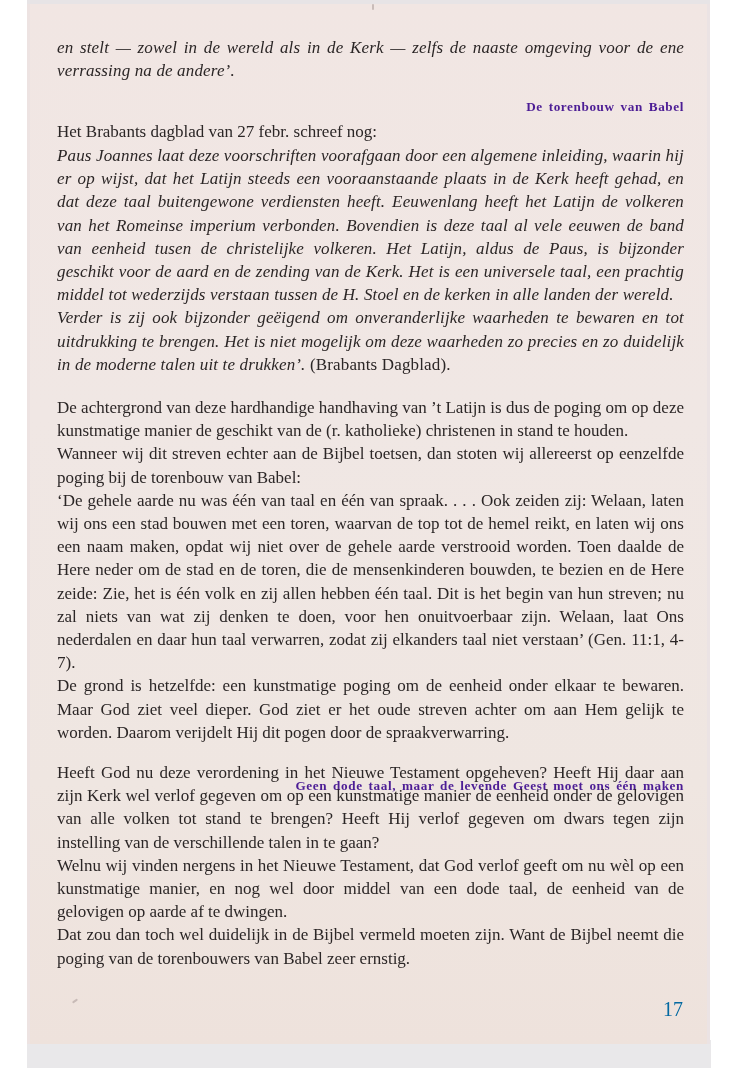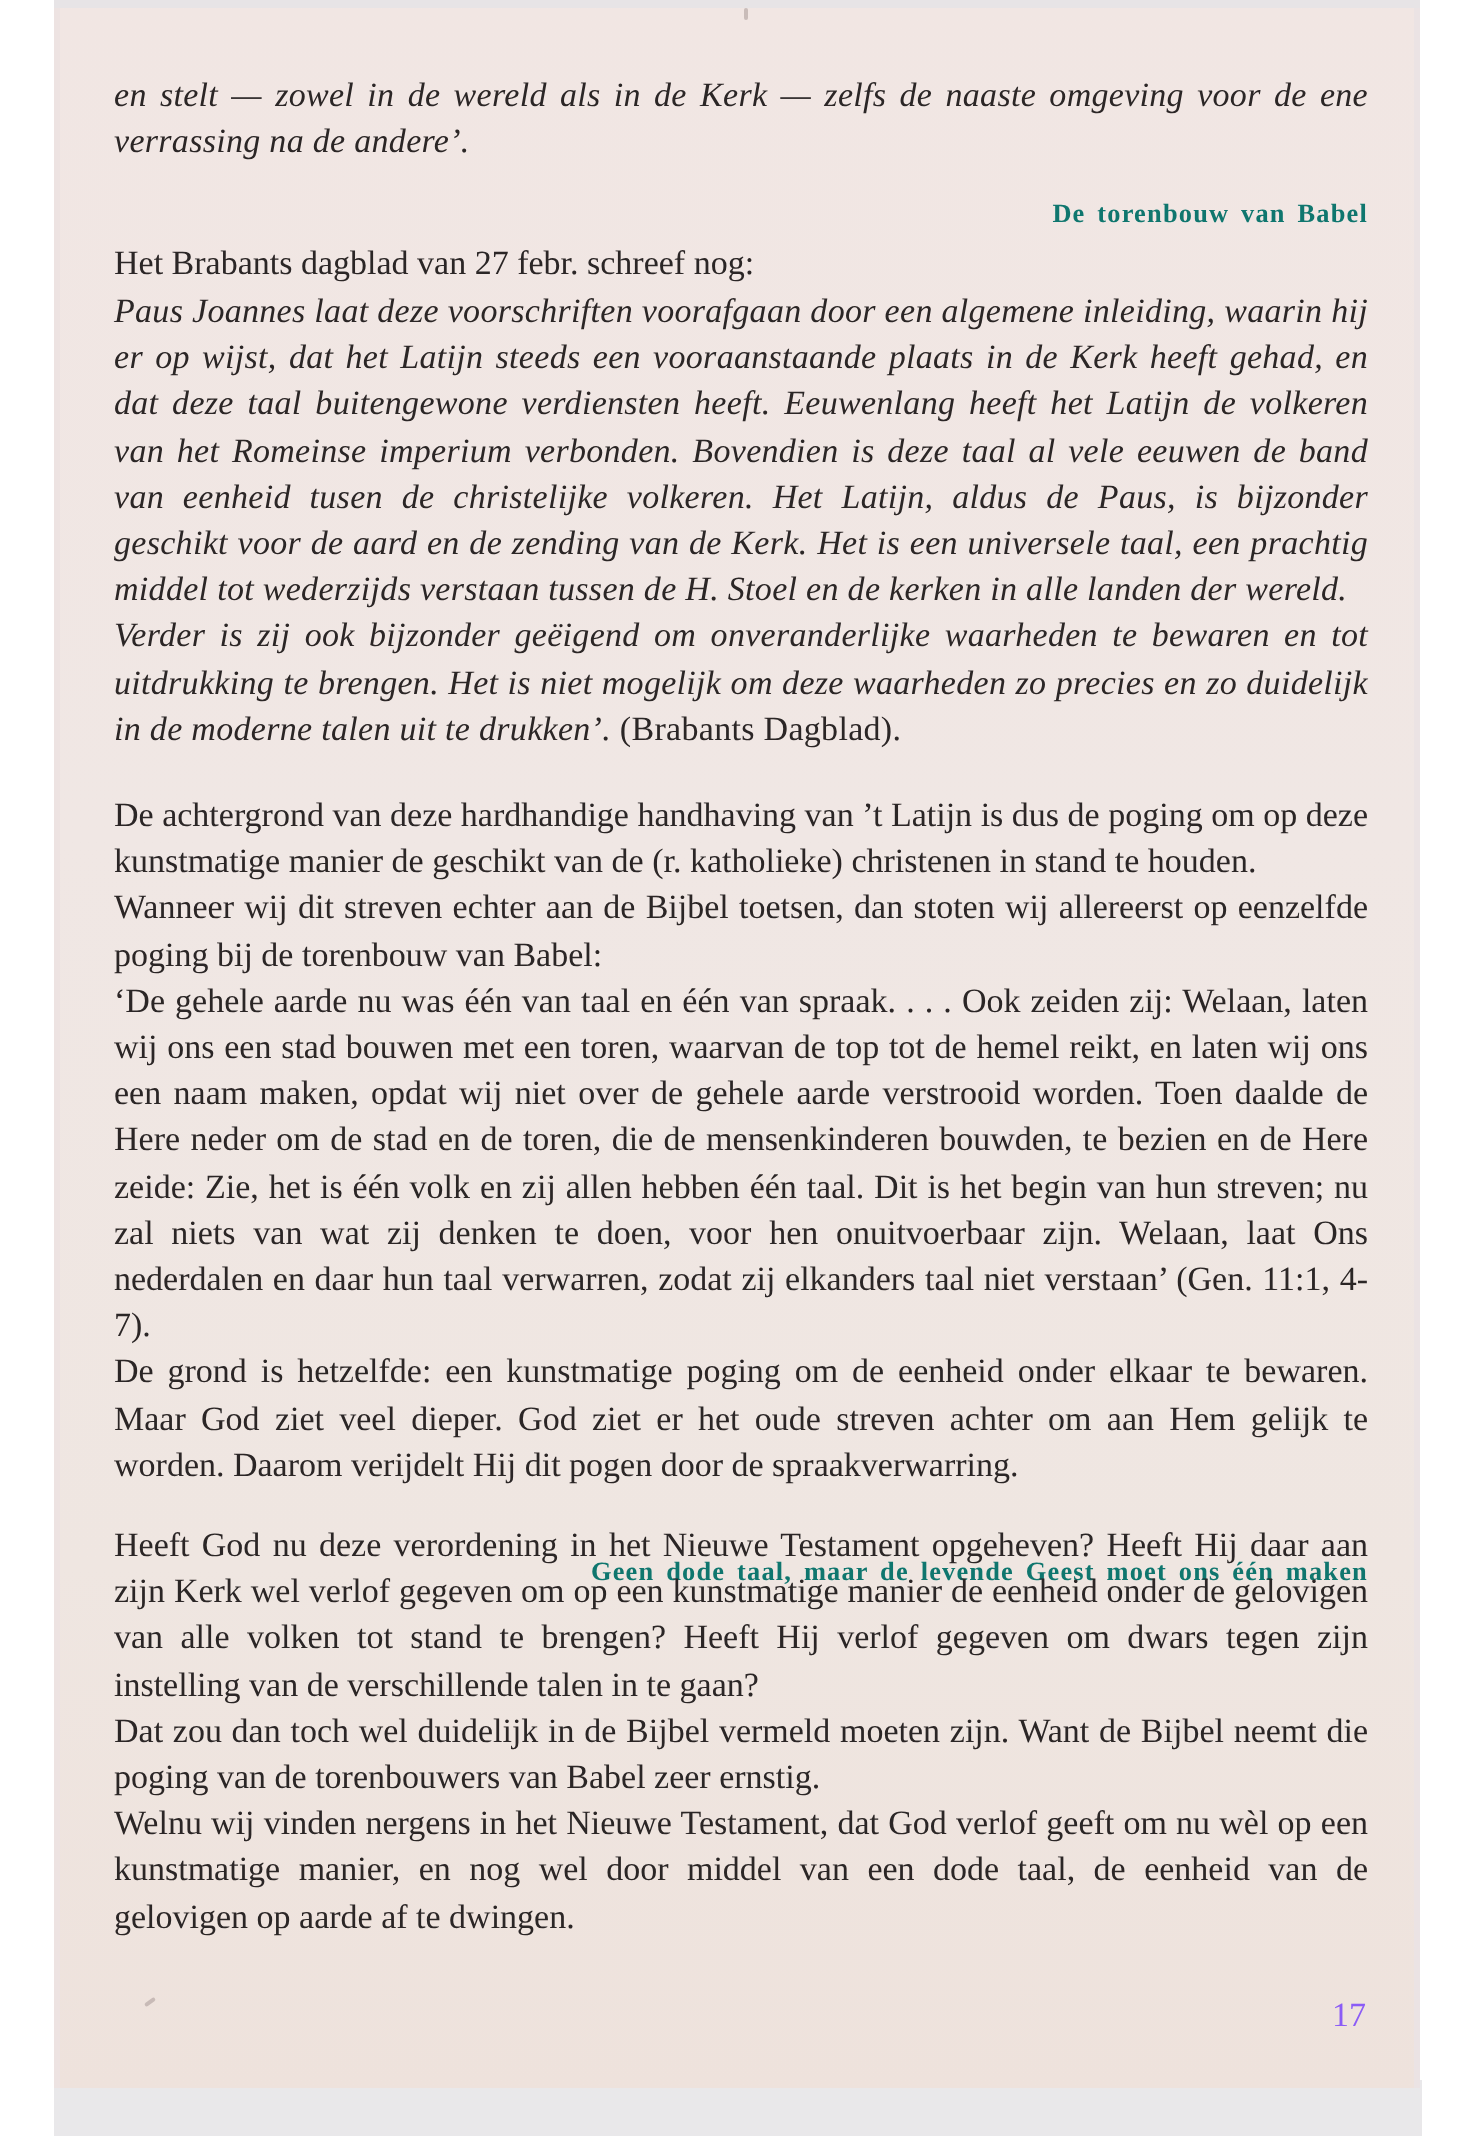--- a/index.html
+++ b/index.html
@@ -57,29 +57,29 @@
       letter-spacing: 0.15px;
     }
     .heading {
       position: absolute;
       right: 54px;
       font-family: "Liberation Serif", "DejaVu Serif", serif;
       font-weight: bold;
       font-size: 13.2px;
       letter-spacing: 0.6px;
       word-spacing: 2px;
-      color: #0f766e;
+      color: #4c1d95;
     }
     .page-number {
       position: absolute;
       right: 55px;
       top: 998px;
       font-family: "Liberation Serif", "DejaVu Serif", serif;
-      font-size: 17px;
-      color: #8b5cf6;
+      font-size: 20px;
+      color: #0369a1;
     }
     .speck {
       position: absolute;
       width: 6px;
       height: 2px;
       background: #b8aaa6;
       transform: rotate(-35deg);
       border-radius: 2px;
       opacity: 0.7;
     }
@@ -110,20 +110,20 @@
   <p>De achtergrond van deze hardhandige handhaving van ’t Latijn is dus de poging om op deze kunstmatige manier de geschikt van de (r. katholieke) christenen in stand te houden.</p>
   <p>Wanneer wij dit streven echter aan de Bijbel toetsen, dan stoten wij allereerst op eenzelfde poging bij de torenbouw van Babel:</p>
   <p>‘De gehele aarde nu was één van taal en één van spraak. . . . Ook zeiden zij: Welaan, laten wij ons een stad bouwen met een toren, waarvan de top tot de hemel reikt, en laten wij ons een naam maken, opdat wij niet over de gehele aarde verstrooid worden. Toen daalde de Here neder om de stad en de toren, die de mensenkinderen bouwden, te bezien en de Here zeide: Zie, het is één volk en zij allen hebben één taal. Dit is het begin van hun streven; nu zal niets van wat zij denken te doen, voor hen onuitvoerbaar zijn. Welaan, laat Ons nederdalen en daar hun taal verwarren, zodat zij elkanders taal niet verstaan’ (Gen. 11:1, 4-7).</p>
   <p>De grond is hetzelfde: een kunstmatige poging om de eenheid onder elkaar te bewaren. Maar God ziet veel dieper. God ziet er het oude streven achter om aan Hem gelijk te worden. Daarom verijdelt Hij dit pogen door de spraakverwarring.</p>
 </div>
 
 <div class="heading" style="top:778px;margin-left:34px;">Geen dode taal, maar de levende Geest moet ons één maken</div>
 
 <div class="text-block" style="top:761px;">
   <p>Heeft God nu deze verordening in het Nieuwe Testament opgeheven? Heeft Hij daar aan zijn Kerk wel verlof gegeven om op een kunstmatige manier de eenheid onder de gelovigen van alle volken tot stand te brengen? Heeft Hij verlof gegeven om dwars tegen zijn instelling van de verschillende talen in te gaan?</p>
+  <p>Welnu wij vinden nergens in het Nieuwe Testament, dat God verlof geeft om nu wèl op een kunstmatige manier, en nog wel door middel van een dode taal, de eenheid van de gelovigen op aarde af te dwingen.</p>
   <p>Dat zou dan toch wel duidelijk in de Bijbel vermeld moeten zijn. Want de Bijbel neemt die poging van de torenbouwers van Babel zeer ernstig.</p>
-  <p>Welnu wij vinden nergens in het Nieuwe Testament, dat God verlof geeft om nu wèl op een kunstmatige manier, en nog wel door middel van een dode taal, de eenheid van de gelovigen op aarde af te dwingen.</p>
 </div>
 
 <div class="page-number">17</div>
 
 <div class="speck" style="left:72px; top:1000px;"></div>
 <div class="speck" style="left:372px; top:4px; width:2px; height:6px; transform:none;"></div>
 
 </body></html>

